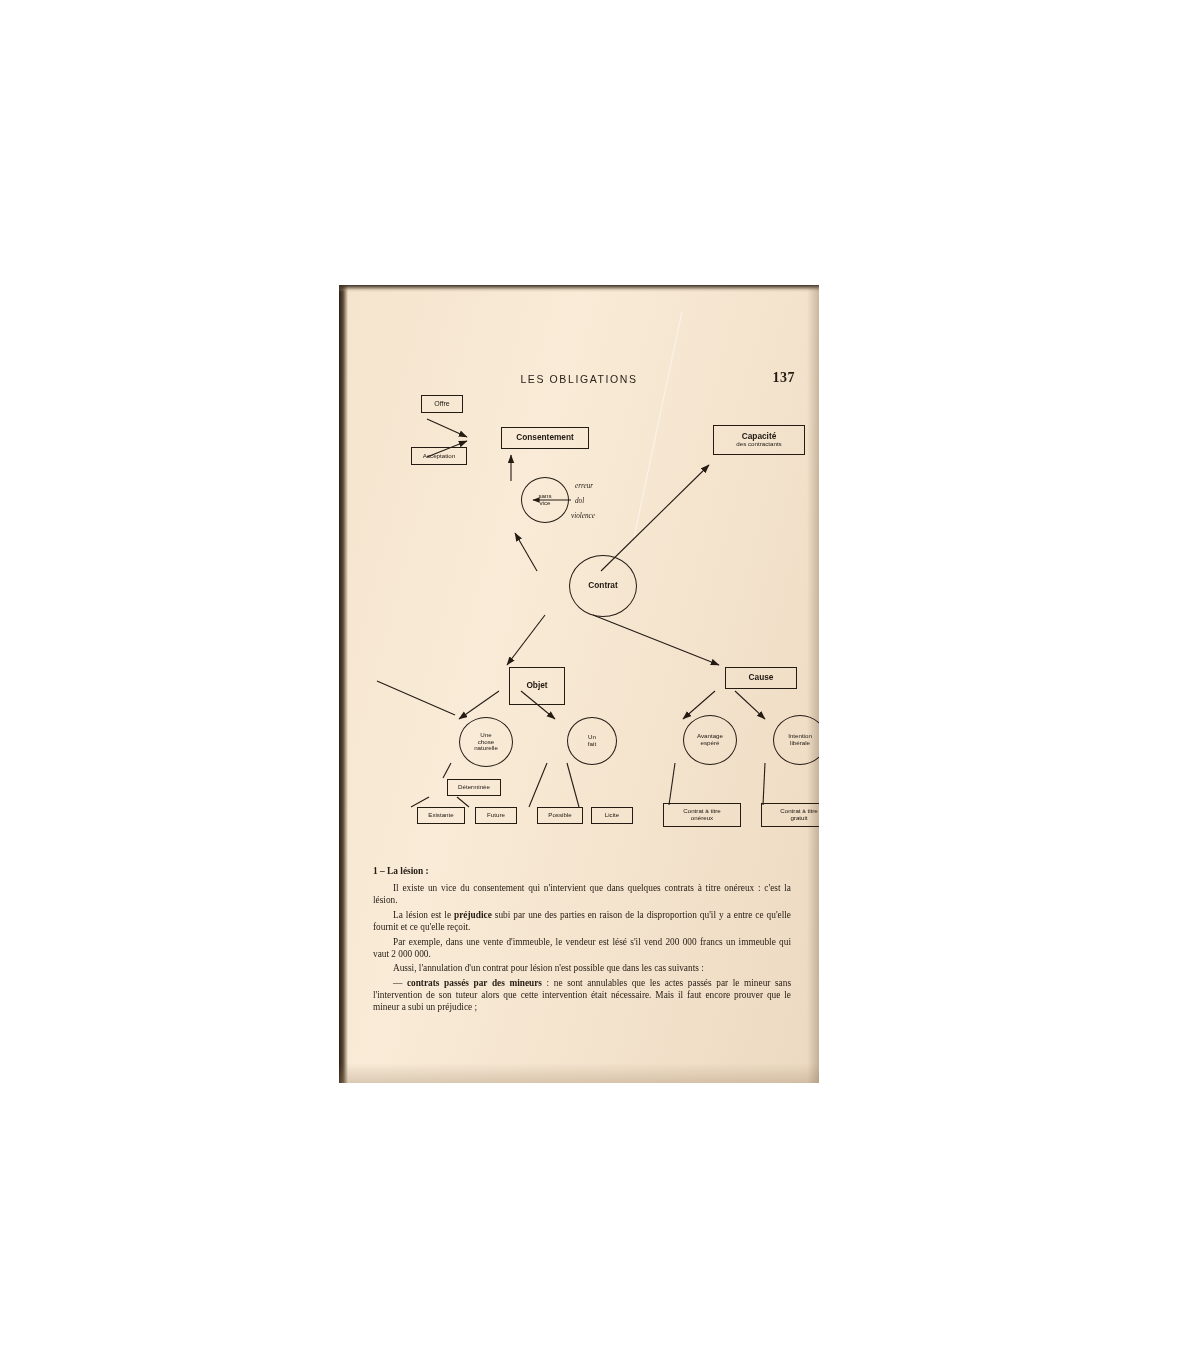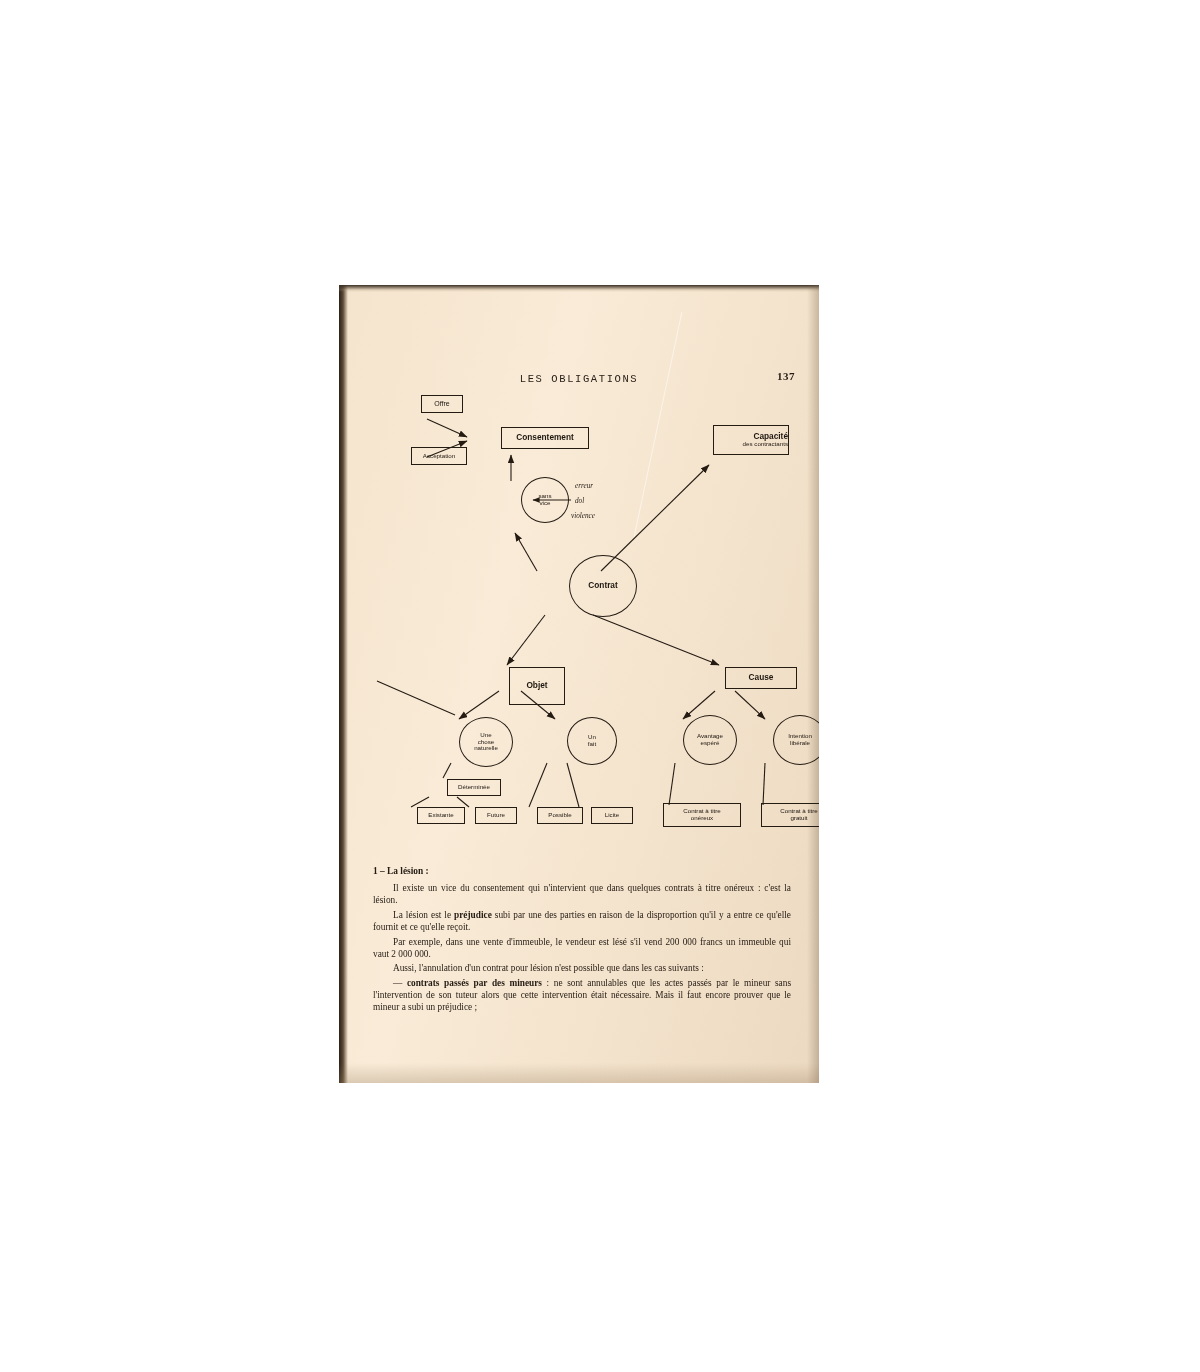--- a/index.html
+++ b/index.html
@@ -66,30 +66,30 @@
     transform: rotate(12deg);
     pointer-events: none;
   }
 
   
   .running-head {
     position: absolute;
     left: 0; top: 88px;
     width: 100%;
     text-align: center;
-    font-family: Liberation Mono, monospace;
+    font-family: Liberation Sans, sans-serif;
     font-size: 10.5px;
     letter-spacing: 1.6px;
     color: #2b2119;
   }
   .folio {
     position: absolute;
     right: 24px; top: 85px;
     font-family: "Liberation Serif", serif;
-    font-size: 11px;
+    font-size: 14px;
     font-weight: bold;
     color: #241b14;
     letter-spacing: 0.5px;
   }
 
   
   #diagram {
     position: absolute;
     left: 0; top: 0;
     width: 480px; height: 560px;
@@ -230,21 +230,21 @@
 
       <div class="nodebox lbl-sm" style="left:48px; top:110px; width:42px; height:18px;">
         <span>Offre</span>
       </div>
       <div class="nodebox lbl-xs" style="left:38px; top:162px; width:56px; height:18px;">
         <span>Acceptation</span>
       </div>
       <div class="nodebox lbl-md" style="left:128px; top:142px; width:88px; height:22px;">
         <span>Consentement</span>
       </div>
-      <div class="nodebox" style="left:340px; top:140px; width:76px; height:30px; flex-direction:column;align-items:flex-end;">
+      <div class="nodebox" style="left:340px; top:140px; width:92px; height:30px; flex-direction:column;">
         <span class="lbl-md">Capacité</span>
         <span class="lbl-xs">des contractants</span>
       </div>
       <div class="nodeellipse lbl-xs" style="left:148px; top:192px; width:48px; height:46px; flex-direction:column; white-space:pre-line;">
         <span>sans
 vice</span>
       </div>
       <div class="italic-note" style="left:236px; top:197px;">erreur</div>
       <div class="italic-note" style="left:236px; top:212px;">dol</div>
       <div class="italic-note" style="left:232px; top:227px;text-align:center;">violence</div>

